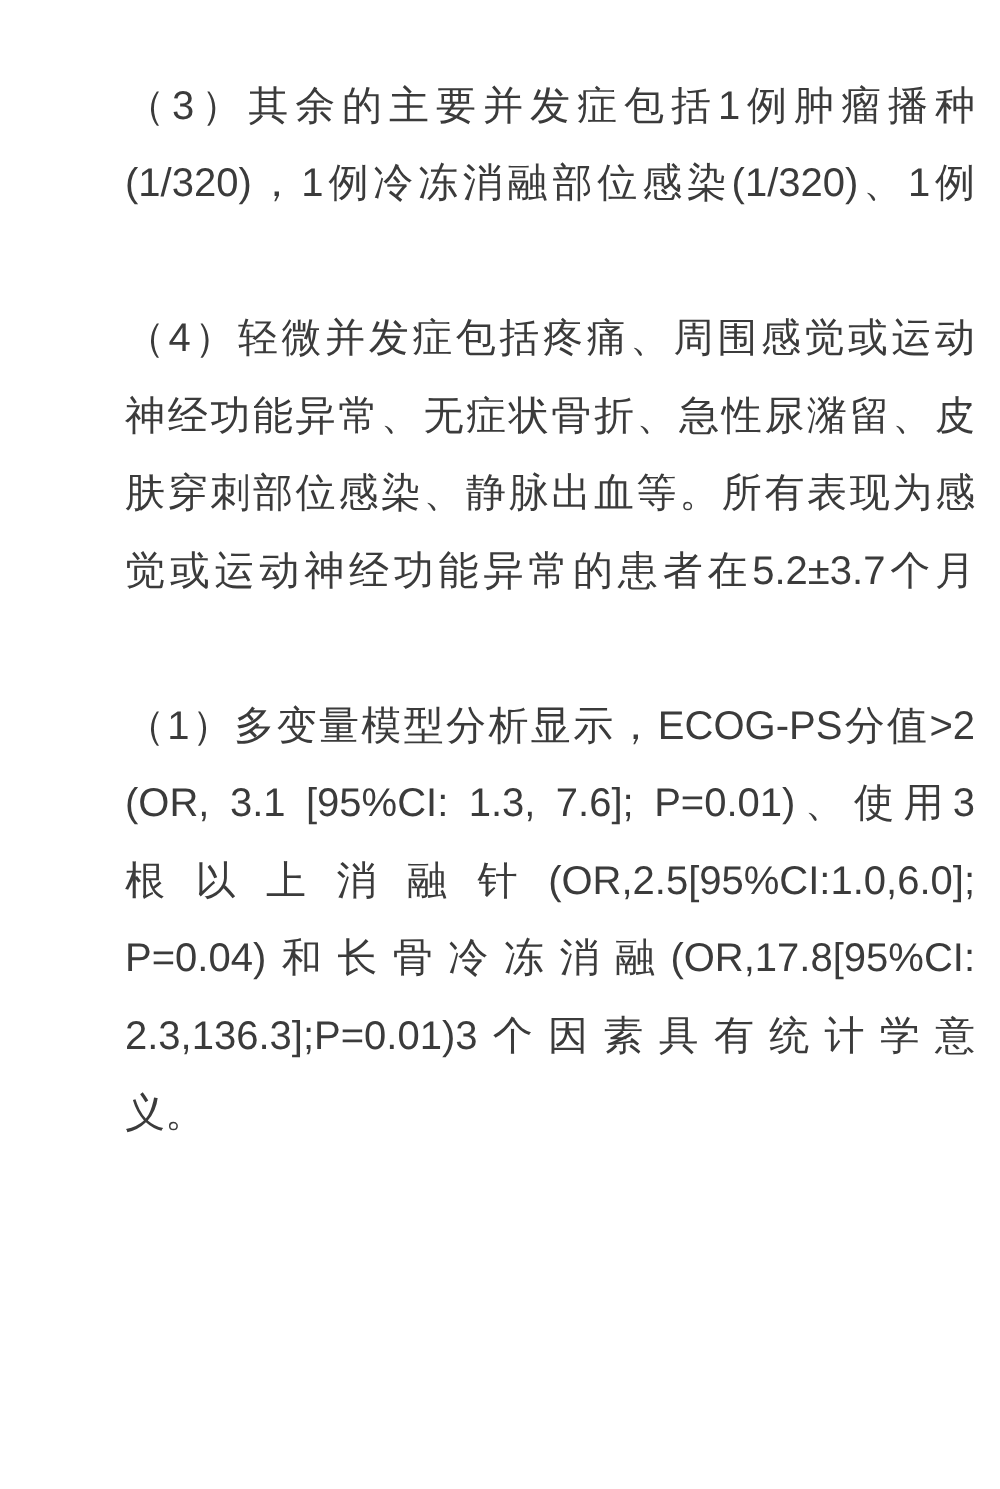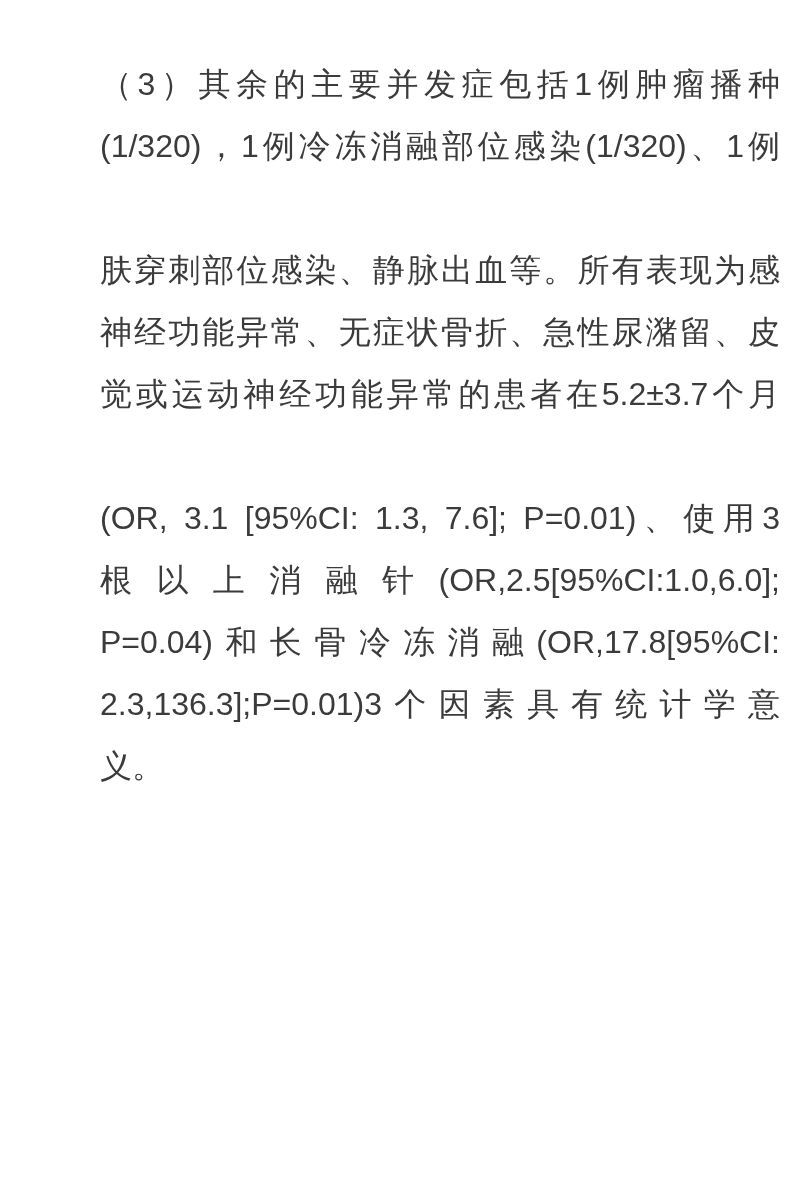--- a/index.html
+++ b/index.html
@@ -57,27 +57,29 @@
 <body>
 
 <div class="page">
 
   <div class="para">
       <div class="line">（3）其余的主要并发症包括1例肿瘤播种</div>
       <div class="line">(1/320)，1例冷冻消融部位感染(1/320)、1例</div>
     </div>
 
   <div class="para">
+      <div class="line">（4）轻微并发症包括疼痛、周围感觉或运动</div>
+      <div class="line">神经功能异常、无症状骨折、急性尿潴留、皮</div>
       <div class="line">肤穿刺部位感染、静脉出血等。所有表现为感</div>
-      <div class="line">神经功能异常、无症状骨折、急性尿潴留、皮</div>
       <div class="line">觉或运动神经功能异常的患者在5.2±3.7个月</div>
     </div>
 
 
   <div class="para">
+      <div class="line">（1）多变量模型分析显示，ECOG-PS分值&gt;2</div>
       <div class="line">(OR, 3.1 [95%CI: 1.3, 7.6]; P=0.01)、使用3</div>
       <div class="line">根以上消融针(OR,2.5[95%CI:1.0,6.0];</div>
       <div class="line">P=0.04)和长骨冷冻消融(OR,17.8[95%CI:</div>
       <div class="line">2.3,136.3];P=0.01)3个因素具有统计学意</div>
       <div class="line last">义。</div>
     </div>
 
 </div>
 
 </body></html>

